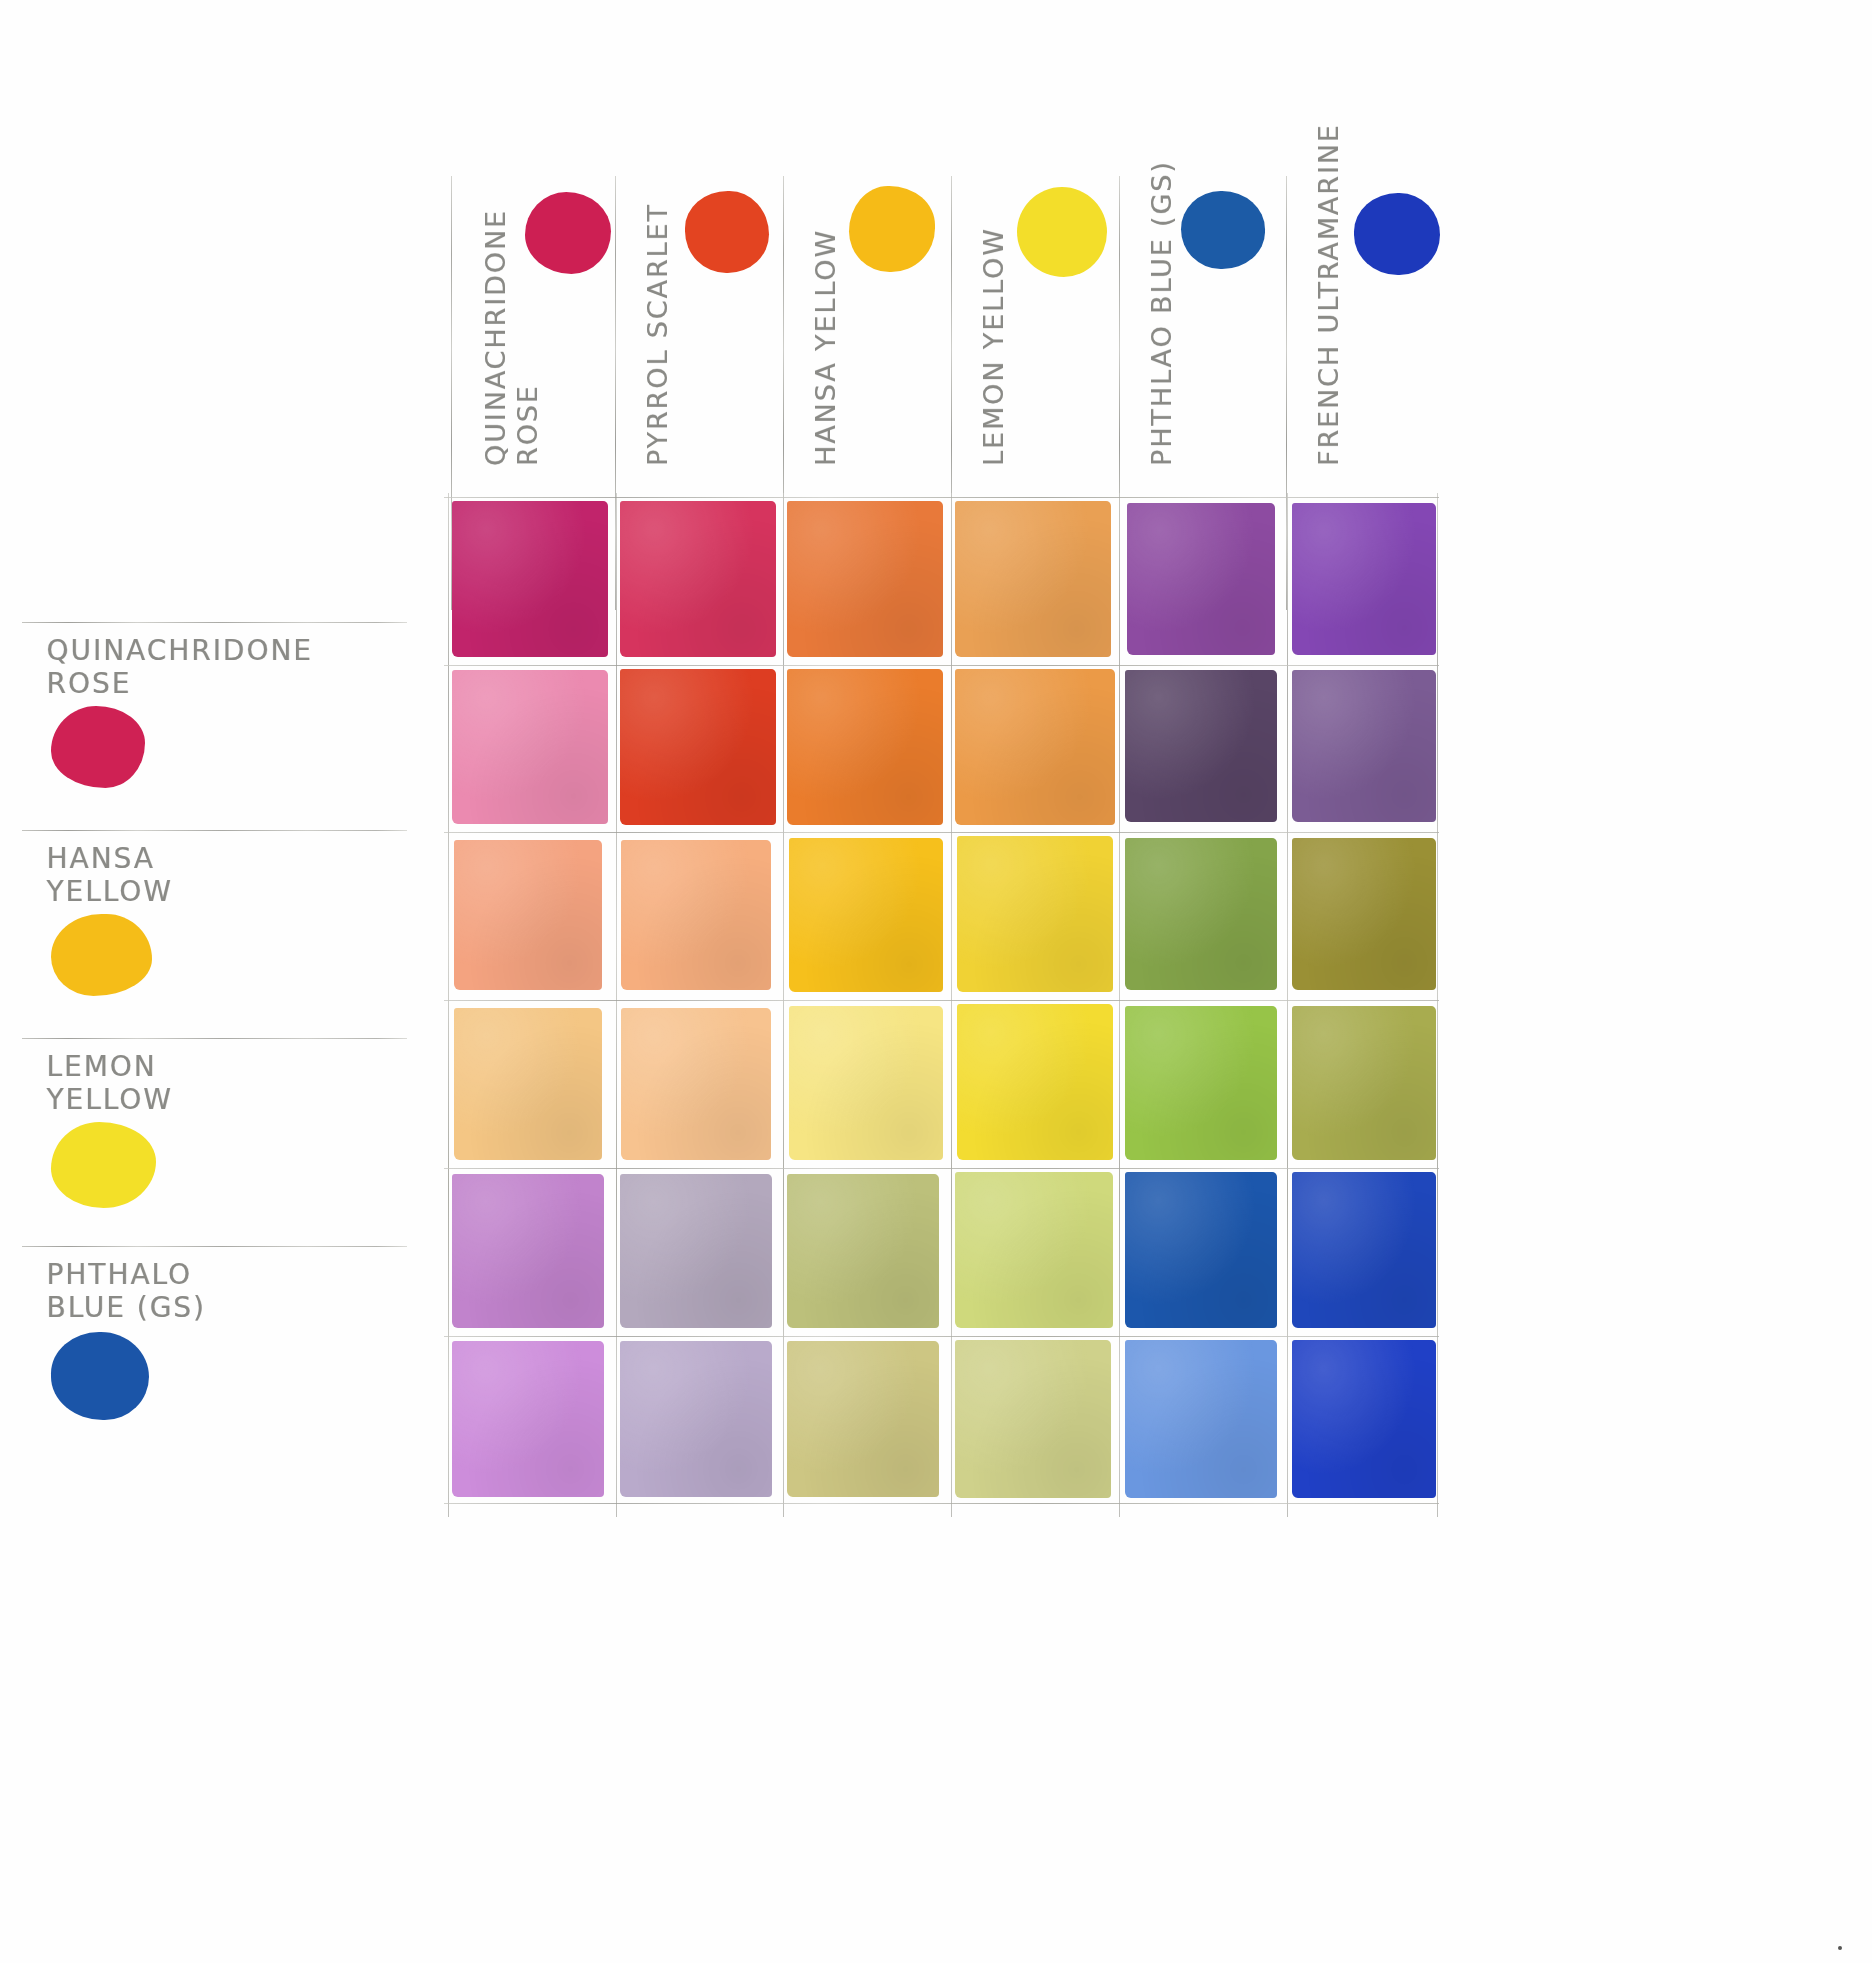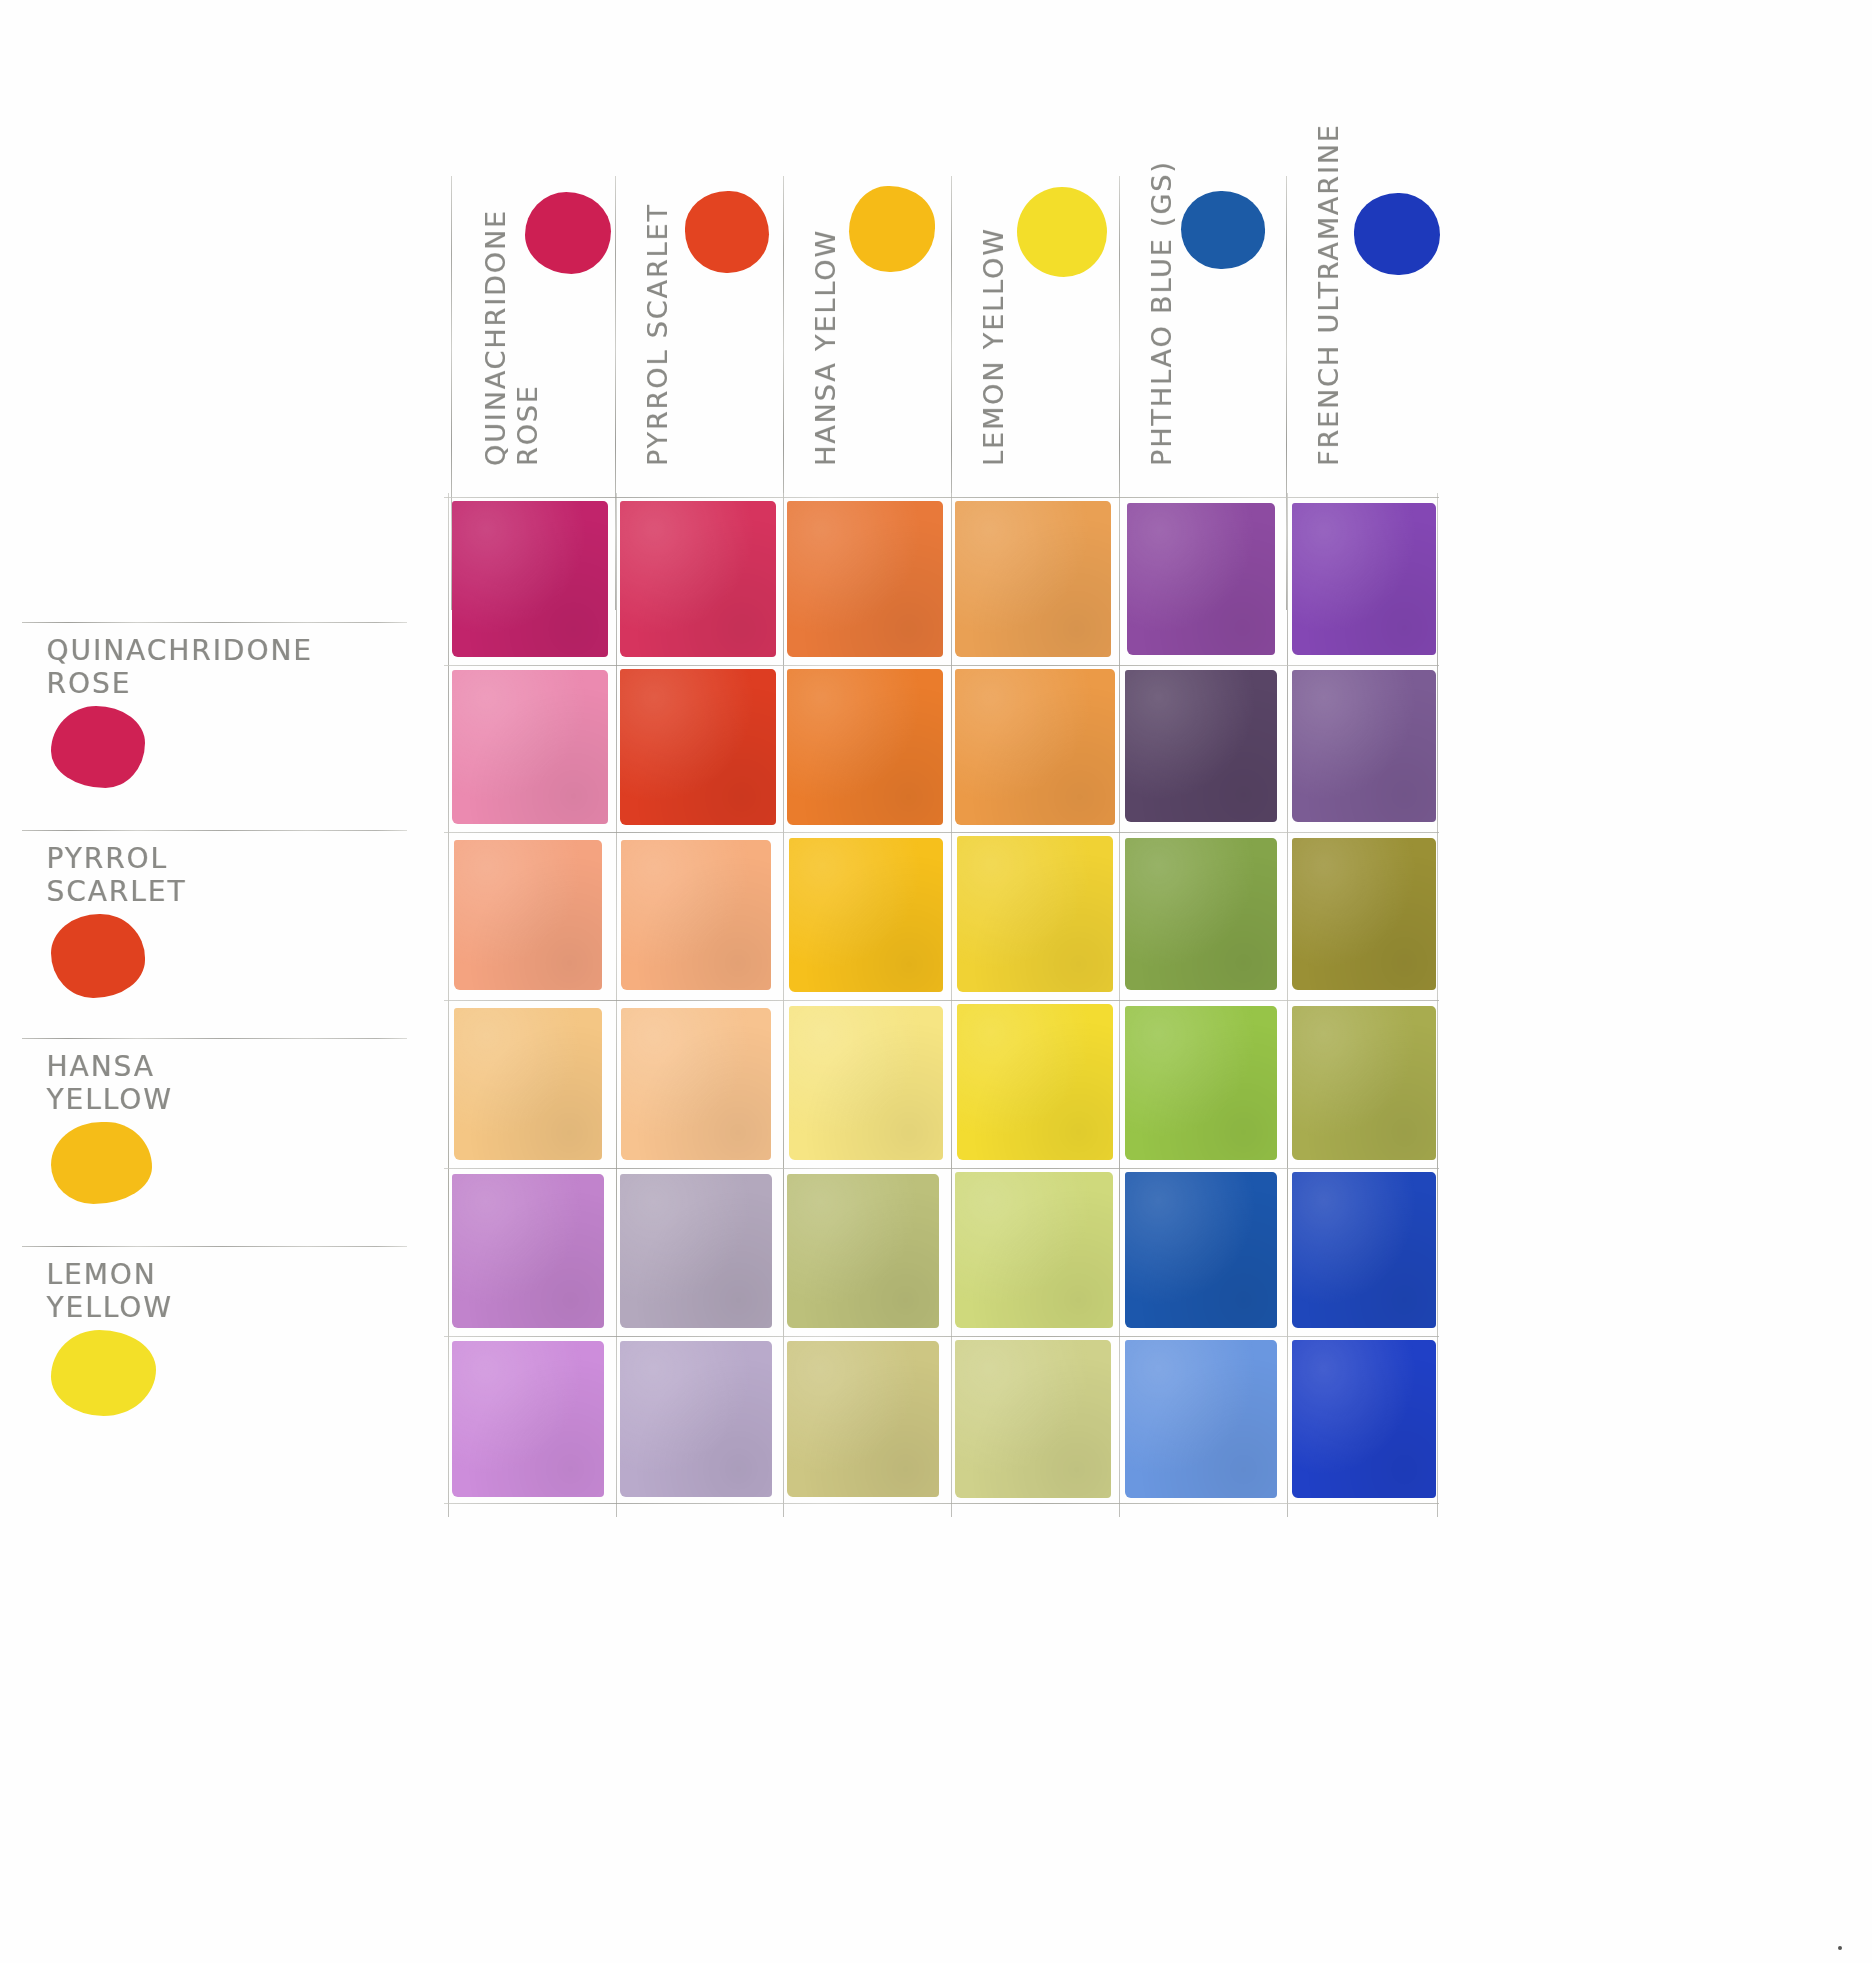--- a/index.html
+++ b/index.html
@@ -76,41 +76,41 @@
 
 <div id="legend">
 
   <div class="legend-row">
     <div class="legend-rule"></div>
     <div class="legend-name hand">QUINACHRIDONE
 ROSE</div>
     <div class="legend-dot blob" style="top:84px;width:94px;height:82px;background:#cf2154;border-radius:48% 52% 42% 58% / 55% 45% 55% 45%;"></div>
   </div>
 
-  <div class="legend-row">
-    <div class="legend-rule"></div>
-    <div class="legend-name hand">PYRROL
-SCARLET</div>
-    <div class="legend-dot blob" style="top:84px;width:94px;height:84px;background:#e0411f;border-radius:52% 48% 55% 45% / 47% 53% 46% 54%;"></div>
-  </div>
 
   <div class="legend-row">
     <div class="legend-rule"></div>
     <div class="legend-name hand">HANSA
 YELLOW</div>
     <div class="legend-dot blob" style="top:84px;width:101px;height:82px;background:#f5bd18;border-radius:50% 45% 58% 42% / 52% 55% 45% 48%;"></div>
   </div>
 
   <div class="legend-row">
     <div class="legend-rule"></div>
     <div class="legend-name hand">LEMON
 YELLOW</div>
     <div class="legend-dot blob" style="top:84px;width:105px;height:86px;background:#f3e028;border-radius:46% 54% 50% 50% / 54% 46% 54% 46%;"></div>
   </div>
 
+  <div class="legend-row">
+    <div class="legend-rule"></div>
+    <div class="legend-name hand">PHTHALO
+BLUE (GS)</div>
+    <div class="legend-dot blob" style="top:86px;width:98px;height:88px;background:#1b55a8;border-radius:50% 50% 46% 54% / 48% 52% 50% 50%;"></div>
+  </div>
 
 
 </div>
 
 <div id="headers">
 
   <div class="hdr" style="left:451px;">
     <div class="hdr-line" style="left:0;"></div>
     <div class="hdr-name hand" style="left:29px;top:466px;width:322px;">QUINACHRIDONE
 ROSE</div>

